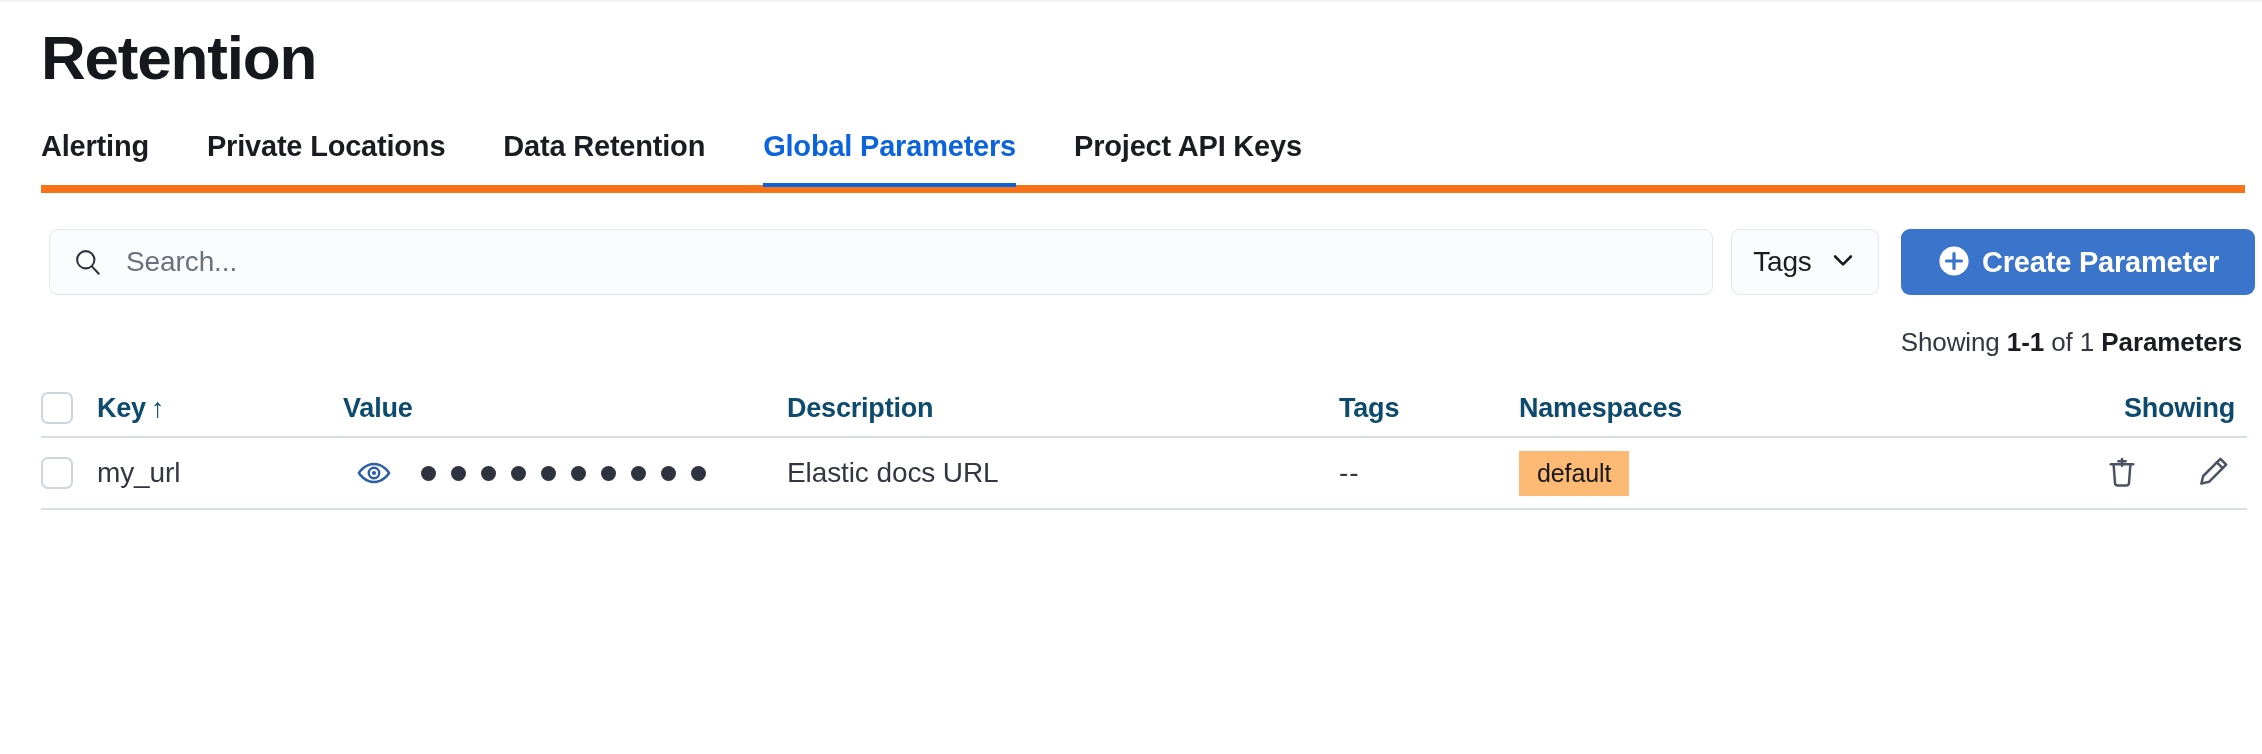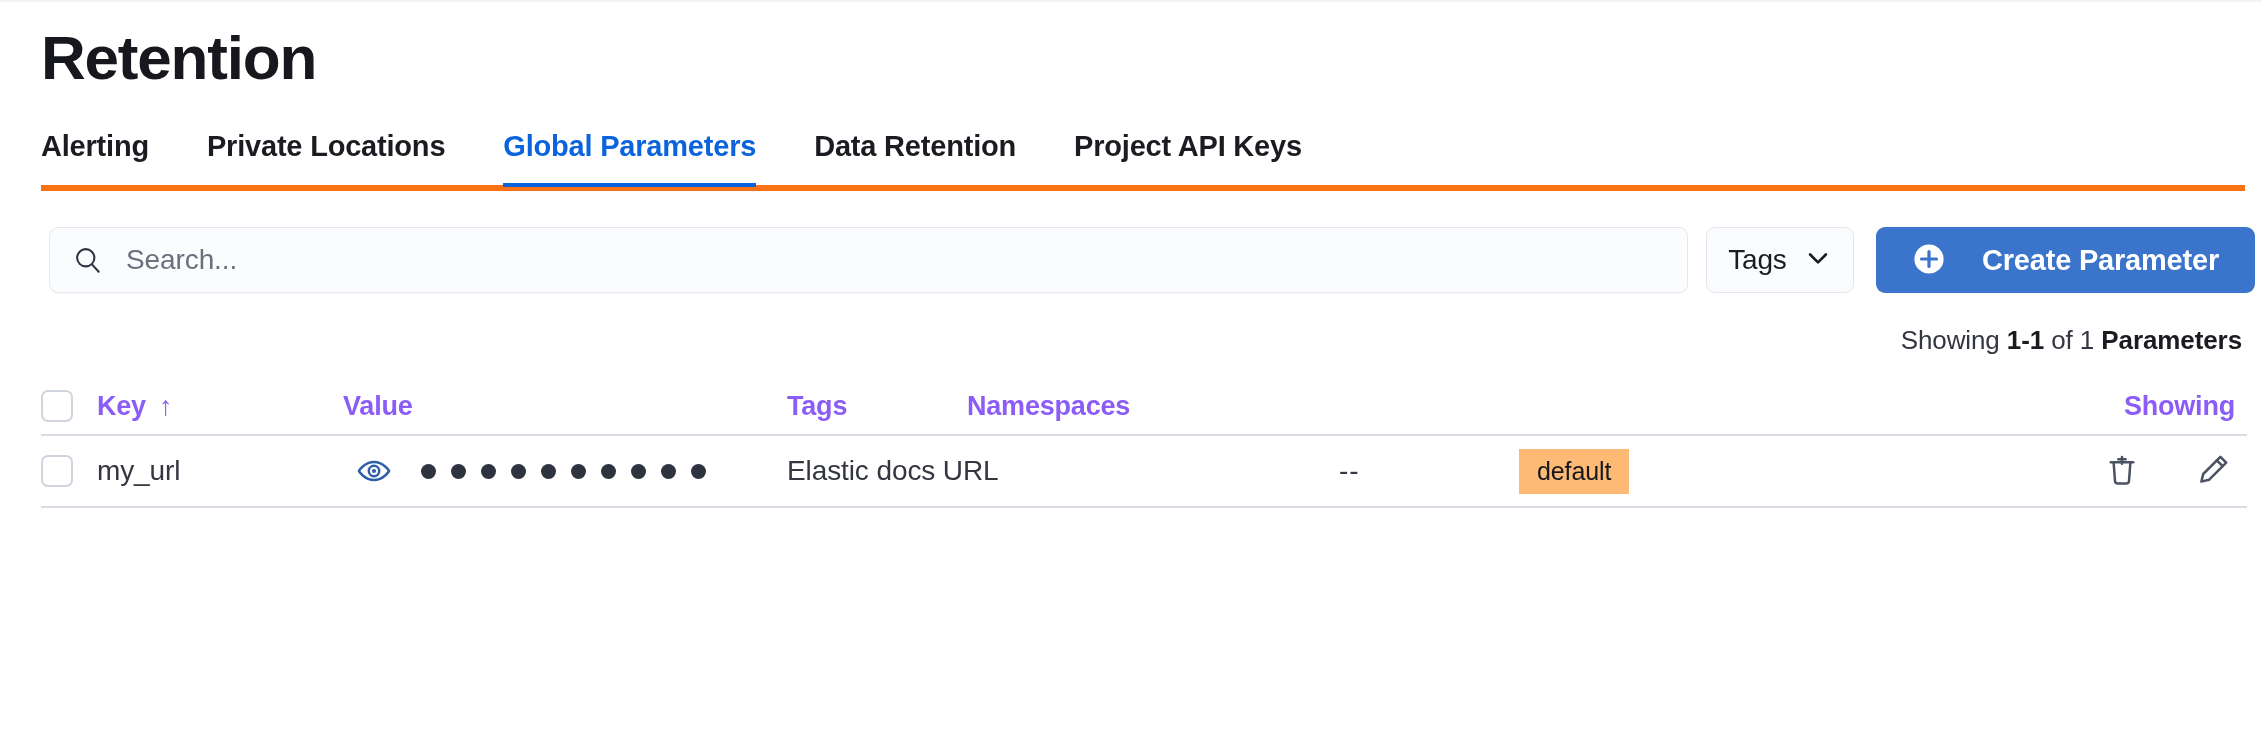--- a/index.html
+++ b/index.html
@@ -30,21 +30,21 @@
     font-weight: 700;
     letter-spacing: -1.2px;
     color: #16181d;
     margin: 25px 0 0 21px;
   }
 
   
   .tabs {
     margin: 41px 0 0 21px;
     width: 2204px;
-    border-bottom: 6px solid #f97316;
+    border-bottom: 8px solid #f97316;
     display: flex;
     align-items: flex-end;
     box-sizing: border-box;
   }
   .tab {
     font-size: 29px;
     font-weight: 700;
     color: #1a1c21;
     padding: 0 0 22px 0;
     margin-right: 58px;
@@ -141,21 +141,21 @@
   .create-btn {
     flex: 0 0 auto;
     margin-left: 22px;
     background: #3a74cb;
     border: none;
     border-radius: 9px;
     color: #ffffff;
     display: flex;
     align-items: center;
     justify-content: center;
-    gap: 36px;
+    gap: 11px;
     padding: 0 36px;
     cursor: pointer;
     font-family: "Liberation Sans", sans-serif;
     box-sizing: border-box;
   }
   .create-btn .label {
     font-size: 29px;
     font-weight: 700;
     letter-spacing: -0.2px;
     white-space: nowrap;
@@ -190,25 +190,25 @@
   .c-key    { width: 246px; flex: 0 0 246px; }
   .c-value  { width: 444px; flex: 0 0 444px; display:flex; align-items:center; }
   .c-desc   { width: 552px; flex: 0 0 552px; }
   .c-tags   { width: 180px; flex: 0 0 180px; }
   .c-ns     { width: 530px; flex: 0 0 530px; }
   .c-actions{ flex: 1 1 auto; display:flex; align-items:center; justify-content:flex-end; gap:44px; padding-right: 12px; }
 
   .th {
     font-size: 27px;
     font-weight: 700;
-    color: #8b5cf6;
+    color: #0c4a6e;
     letter-spacing: -0.2px;
     display: flex;
     align-items: flex-start;
-    gap: 13px;
+    gap: 5px;
     cursor: pointer;
   }
   .th.plain { cursor: default; }
 
   .checkbox {
     width: 32px; height: 32px;
     border: 2px solid #cfd4de;
     border-radius: 7px;
     background: #ffffff;
     box-sizing: border-box;
@@ -267,25 +267,25 @@
 
   <h1 class="page-title">Retention</h1>
 
   <div class="tabs">
     <div class="tab">
       <span>Alerting</span>
     </div>
     <div class="tab">
       <span>Private Locations</span>
     </div>
+    <div class="tab">
+      <span>Data Retention</span>
+    </div>
     <div class="tab active">
       <span>Global Parameters</span>
-    </div>
-    <div class="tab">
-      <span>Data Retention</span>
     </div>
     <div class="tab">
       <span>Project API Keys</span>
     </div>
   </div>
 
 
   <div class="controls">
 
     <div class="search-box">
@@ -329,20 +329,25 @@
       </div>
       <div class="c-key">
         <div class="th">
           <span>Key</span>
           <span>↑</span>
         </div>
       </div>
       <div class="c-value">
         <div class="th plain">
           <span>Value</span>
+        </div>
+      </div>
+      <div class="c-desc">
+        <div class="th plain">
+          <span>Description</span>
         </div>
       </div>
       <div class="c-tags">
         <div class="th plain">
           <span>Tags</span>
         </div>
       </div>
       <div class="c-ns">
         <div class="th plain">
           <span>Namespaces</span>

